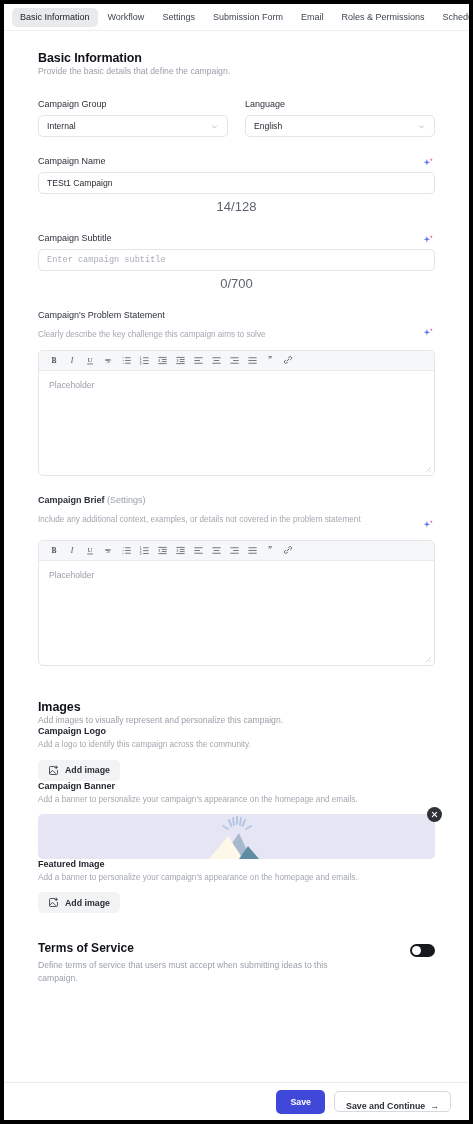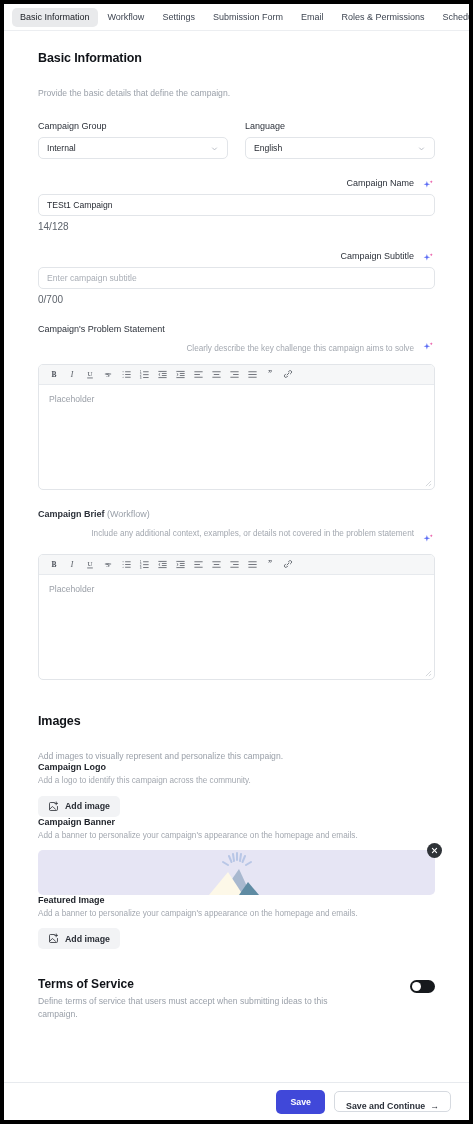--- a/index.html
+++ b/index.html
@@ -59,21 +59,21 @@
 
   .sect-title {
     font-size: 12.5px;
     font-weight: bold;
     color: #101318;
     letter-spacing: -0.1px;
   }
   .sect-sub {
     font-size: 8.6px;
     color: #9aa0a9;
-    margin-top: 22px;
+    margin-top: 0;
     line-height: 1.45;
   }
 
   
   .row2 {
     display: flex;
     gap: 17px;
     margin-top: 22px;
   }
   .col { flex: 1 1 0; min-width: 0; }
@@ -98,41 +98,40 @@
     font-size: 8.6px;
     color: #272b33;
     position: relative;
   }
   .select-box .val { flex: 1 1 auto; }
   .chev {
     width: 9px; height: 9px;
     flex: 0 0 auto;
     color: #b2b7bf;
   }
-  .text-input.placeholder { color: #a9aeb6; }
+  .text-input.placeholder { color: #a9aeb6; font-family: Liberation Mono, monospace; }
 
   
   .label-row {
     display: flex;
     align-items: flex-start;
     justify-content: space-between;
     gap: 8px;
-    text-align: right;
   }
   .label-row .lbl-stack { flex: 1 1 auto; min-width: 0; }
   .sparkle {
     flex: 0 0 auto;
     width: 13px; height: 13px;
     margin-top: 1px;
   }
 
   .counter {
-    font-size: 10px;
+    font-size: 13px;
     color: #5d636c;
-    text-align: left;
+    text-align: center;
     margin-top: 5px;
   }
 
   .field-block { margin-top: 19px; }
 
   .help-text {
     font-size: 8.2px;
     color: #a3a8b0;
     line-height: 1.5;
     margin-top: 3px;
@@ -509,21 +508,21 @@
               <line x1="7" y1="1" x2="1" y2="7"></line>
               <line x1="7" y1="4.5" x2="4.5" y2="7"></line>
             </svg>
         </div>
       </div>
     </div>
 
     <div class="field-block">
       <div class="flabel">
         <b>Campaign Brief</b>
-        <span class="optional">(Workflow)</span>
+        <span class="optional">(Settings)</span>
       </div>
       <div class="label-row">
         <div class="lbl-stack">
           <div class="help-text">Include any additional context, examples, or details not covered in the problem statement</div>
         </div>
         <svg class="sparkle" viewBox="0 0 24 24" style="margin-top:8px">
           <path d="M9 3.5 L10.4 8.1 L15 9.5 L10.4 10.9 L9 15.5 L7.6 10.9 L3 9.5 L7.6 8.1 Z" fill="#5b6cf5"></path>
           <path d="M17 2.2 L17.75 4.4 L20 5.1 L17.75 5.8 L17 8 L16.25 5.8 L14 5.1 L16.25 4.4 Z" fill="#e8449b"></path>
         </svg>
       </div>

